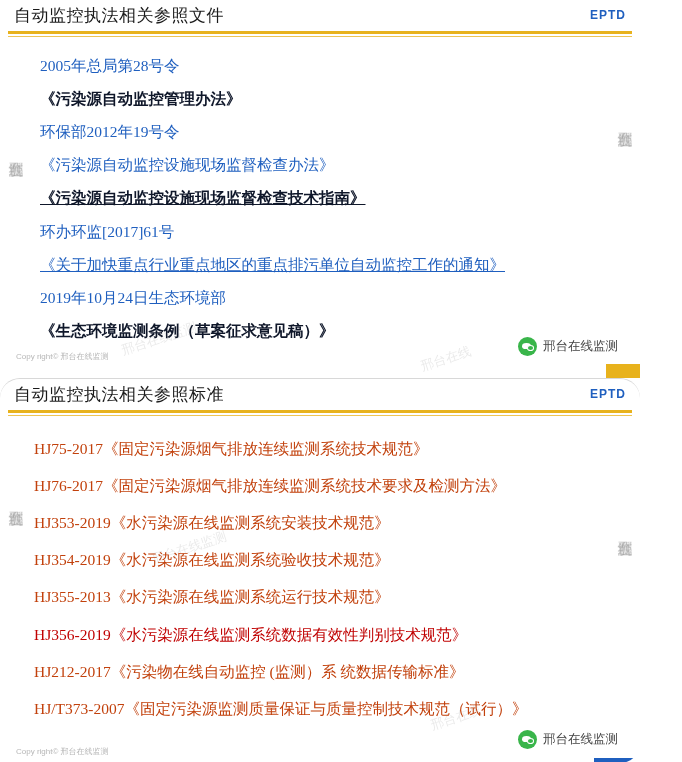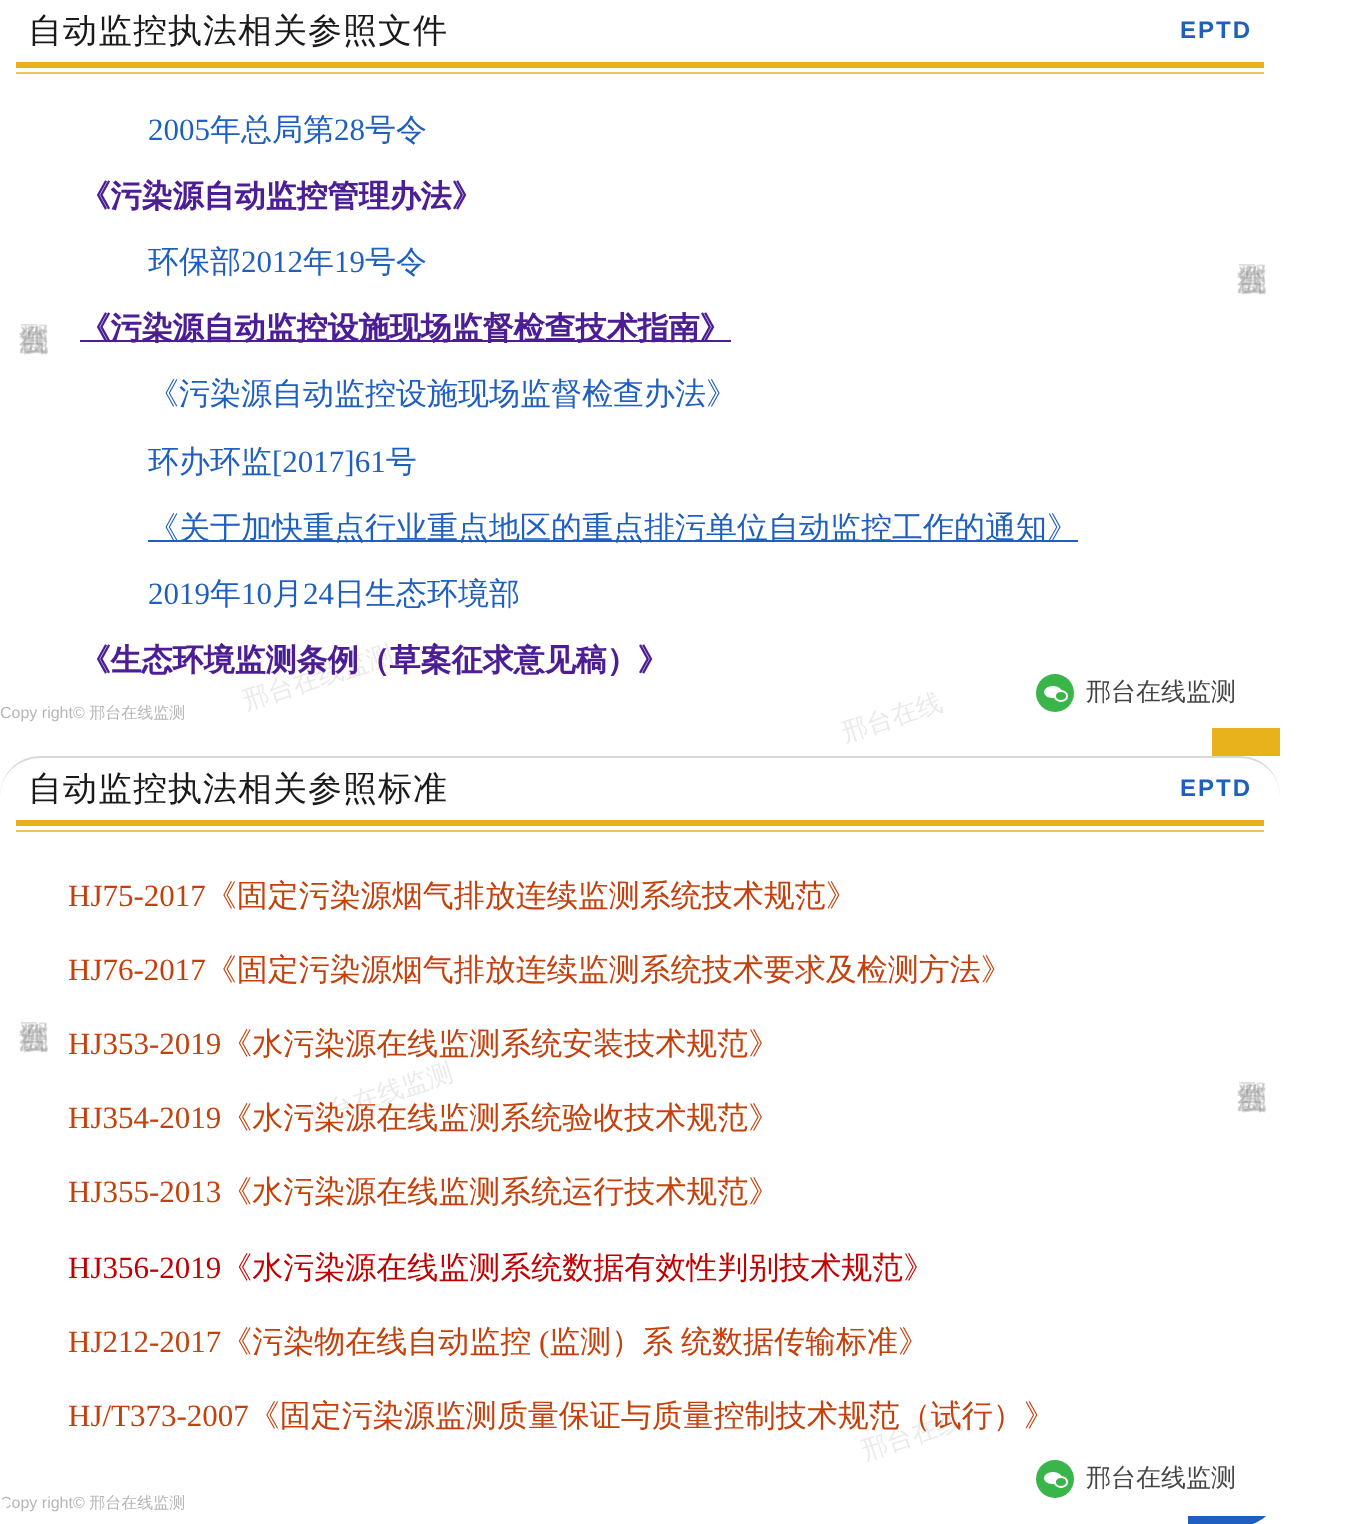--- a/index.html
+++ b/index.html
@@ -69,22 +69,22 @@
     position: relative;
     padding: 12px 20px 0 40px;
     z-index: 3;
   }
   .line {
     font-size: 15.5px;
     line-height: 1.62;
     padding: 4px 0;
     white-space: nowrap;
   }
-  .c-blue { color: #1f5fbf; margin-left: 34px; }
-  .c-red  { color: #4c1d95; font-weight: bold; }
+  .c-blue { color: #1f5fbf; }
+  .c-red  { color: #0f172a; font-weight: bold; }
   .u { text-decoration: underline; }
 
   .content-std {
     padding: 14px 20px 0 34px;
   }
   .content-std .line {
     font-size: 15.5px;
     padding: 6px 0;
     color: #c2410c;
   }
@@ -108,21 +108,21 @@
     writing-mode: vertical-rl;
     font-size: 15px;
     color: rgba(140,140,140,0.28);
   }
   .wm.diag {
     transform: rotate(-18deg);
     color: rgba(150,150,150,0.20);
   }
   .wm-copy {
     position: absolute;
-    left: 0;
+    left: 16px;
     font-size: 8px;
     color: rgba(120,120,120,0.55);
     font-family: "Liberation Sans", "DejaVu Sans", sans-serif;
     z-index: 4;
     white-space: nowrap;
   }
 
   
   .wechat {
     position: absolute;
@@ -200,22 +200,22 @@
 
   <div class="wm vert" style="left:6px; top:150px;">邢台在线监测</div>
   <div class="wm vert" style="right:6px; top:120px;">邢台在线监测</div>
   <div class="wm diag" style="left:120px; top:330px;">邢台在线监测</div>
   <div class="wm diag" style="left:420px; top:350px;">邢台在线</div>
 
   <div class="content">
     <div class="line c-blue">2005年总局第28号令</div>
     <div class="line c-red">《污染源自动监控管理办法》</div>
     <div class="line c-blue">环保部2012年19号令</div>
+    <div class="line c-blue">《污染源自动监控设施现场监督检查办法》</div>
     <div class="line c-red u">《污染源自动监控设施现场监督检查技术指南》</div>
-    <div class="line c-blue">《污染源自动监控设施现场监督检查办法》</div>
     <div class="line c-blue">环办环监[2017]61号</div>
     <div class="line c-blue u">《关于加快重点行业重点地区的重点排污单位自动监控工作的通知》</div>
     <div class="line c-blue">2019年10月24日生态环境部</div>
     <div class="line c-red">《生态环境监测条例（草案征求意见稿）》</div>
   </div>
 
   <div class="wechat" style="right:22px; bottom:22px;">
     <span class="wechat-icon"></span>
     <span class="wechat-text">邢台在线监测</span>
   </div>

